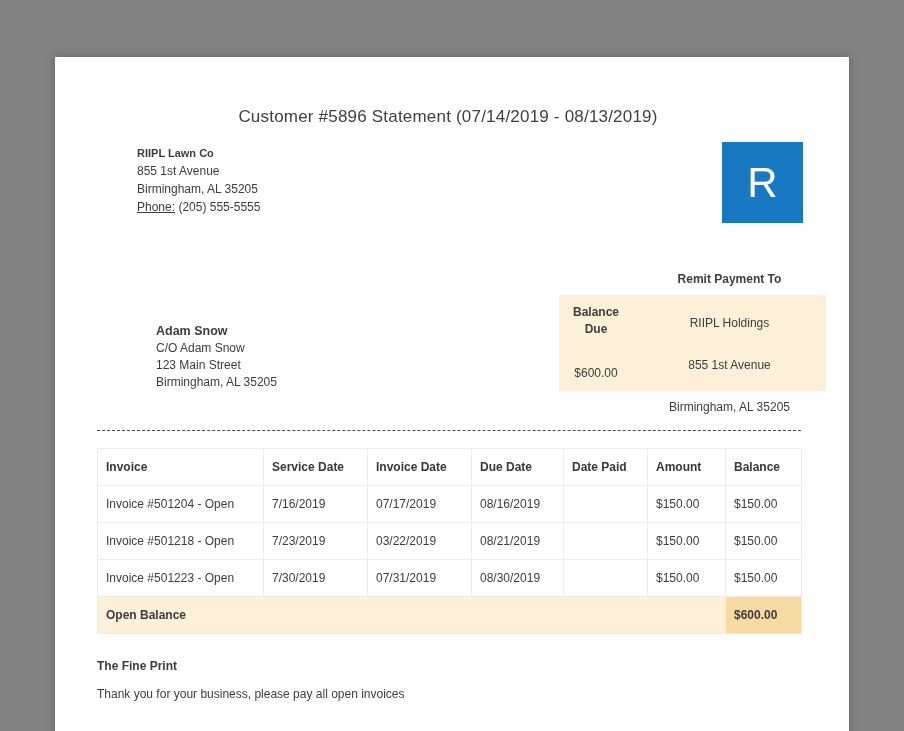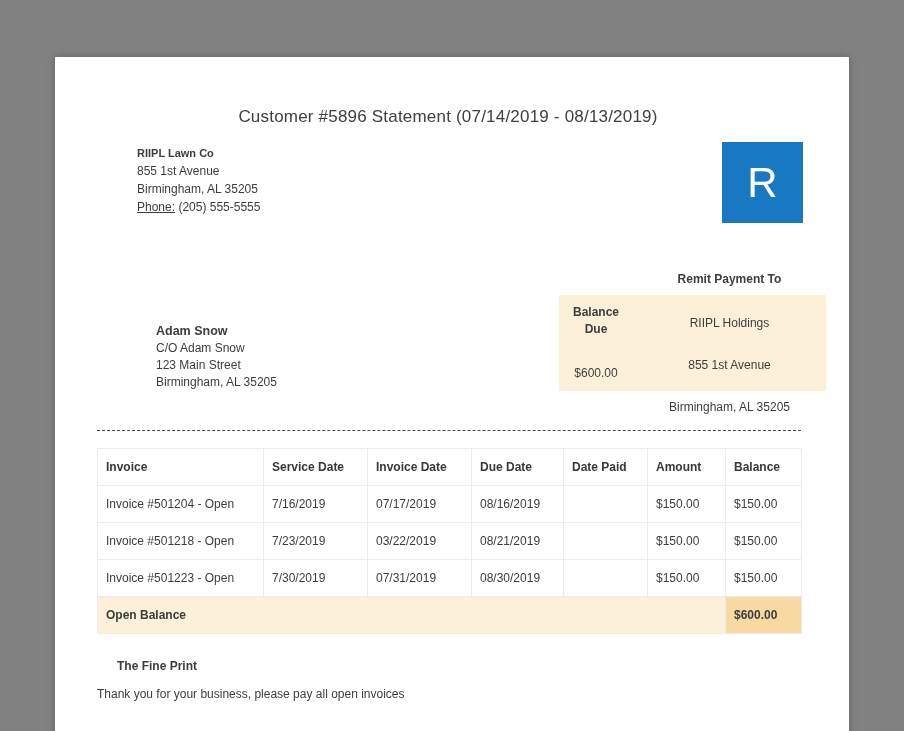--- a/index.html
+++ b/index.html
@@ -115,21 +115,21 @@
     font-weight: bold;
     border-color: #f0e2c5;
     margin-top: 32px;
   }
   td.foot-total {
     background: var(--beige_dark, #f7d9a2);
     font-weight: bold;
     border-color: #f0e2c5;
   }
   .fineprint { margin: 25px 48px 0 42px; font-size: 12px; }
-  .fineprint-heading { font-weight: bold; margin-left: 20px; }
+  .fineprint-heading { font-weight: bold; }
   .fineprint-text { margin-top: 13px; line-height: 16px; }
 </style>
 </head>
 <body>
 
 <div class="viewport">
   <div class="page">
 
     <h1 class="title">Customer #5896 Statement (07/14/2019 - 08/13/2019)</h1>
 

